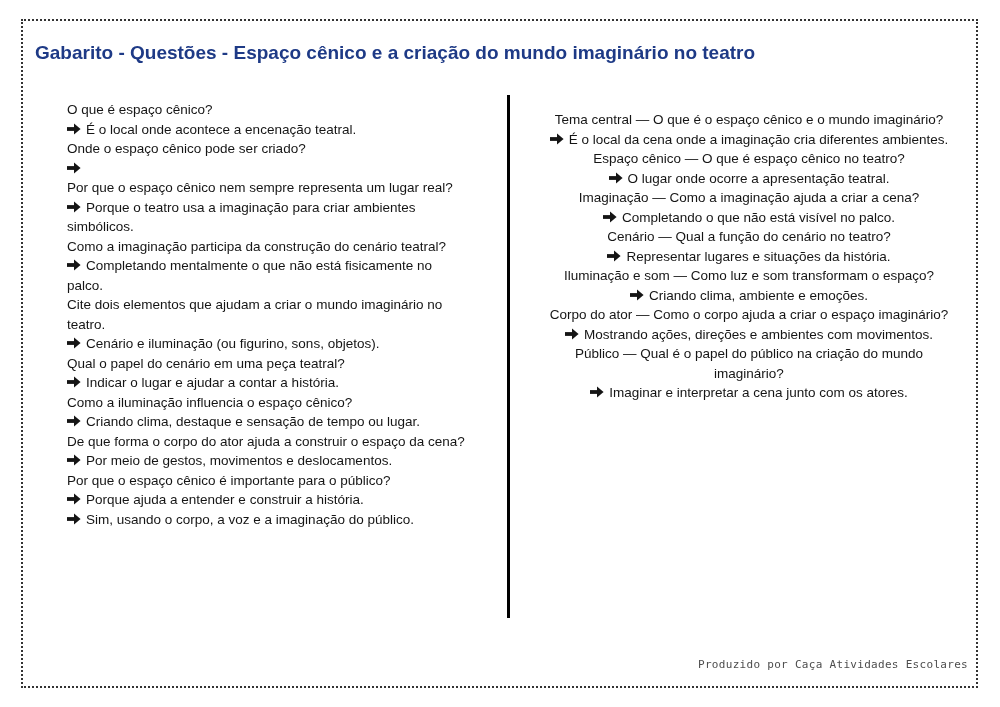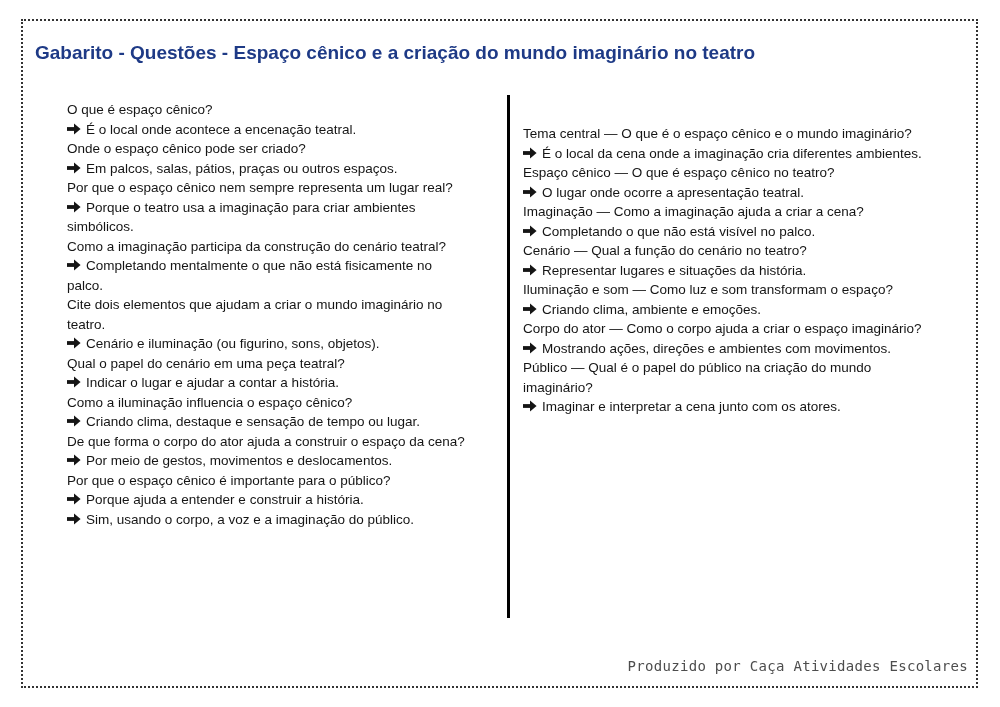--- a/index.html
+++ b/index.html
@@ -28,35 +28,35 @@
     color: var(--color-title, #1e3a86);
     white-space: pre;
   }
   .column {
     position: absolute;
     font-size: 13.5px;
     line-height: 19.5px;
     color: var(--color-body-text, #151515);
   }
   .column.left  { left: 67px;  top: 100px; width: 442px; }
-  .column.right { left: 523px; top: 124px; width: 452px; }
+  .column.right { left: 523px; top: 110px; width: 452px; text-align: center; }
   .line { white-space: pre-wrap; }
   .line.answer .arrow { display: inline-block; margin-right: 5px; }
   .line.answer .arrow svg { vertical-align: -1px; }
   .divider {
     position: absolute;
     left: 507px; top: 95px;
     width: 3px; height: 523px;
     background: var(--color-divider, #000000);
   }
   .footer {
     position: absolute;
     right: 32px; top: 658px;
     font-family: "DejaVu Sans Mono", monospace;
-    font-size: 14px;
+    font-size: 11px;
     letter-spacing: 0.3px;
     color: var(--color-footer-text, #4d4d4d);
     white-space: pre;
   }
 </style>
 </head>
 <body>
 
 <div class="page">
   <div class="border-frame"></div>
@@ -66,21 +66,21 @@
   <div class="column left">
       <div class="line question">O que é espaço cênico?</div>
       <div class="line answer"><span class="arrow"><svg width="14" height="12" viewBox="0 0 14 12" aria-hidden="true">
             <rect x="0" y="4.1" width="7.5" height="3.8" fill="currentColor"></rect>
             <polygon points="7,0.6 13.6,6 7,11.4" fill="currentColor"></polygon>
           </svg></span><span>É o local onde acontece a encenação teatral.</span></div>
       <div class="line question">Onde o espaço cênico pode ser criado?</div>
       <div class="line answer"><span class="arrow"><svg width="14" height="12" viewBox="0 0 14 12" aria-hidden="true">
             <rect x="0" y="4.1" width="7.5" height="3.8" fill="currentColor"></rect>
             <polygon points="7,0.6 13.6,6 7,11.4" fill="currentColor"></polygon>
-          </svg></span><span>Em palcos, salas, pátios, praças ou outros espaços.</span></div>
+          </svg></span></div>
       <div class="line question">Por que o espaço cênico nem sempre representa um lugar real?</div>
       <div class="line answer"><span class="arrow"><svg width="14" height="12" viewBox="0 0 14 12" aria-hidden="true">
             <rect x="0" y="4.1" width="7.5" height="3.8" fill="currentColor"></rect>
             <polygon points="7,0.6 13.6,6 7,11.4" fill="currentColor"></polygon>
           </svg></span><span>Porque o teatro usa a imaginação para criar ambientes
 simbólicos.</span></div>
       <div class="line question">Como a imaginação participa da construção do cenário teatral?</div>
       <div class="line answer"><span class="arrow"><svg width="14" height="12" viewBox="0 0 14 12" aria-hidden="true">
             <rect x="0" y="4.1" width="7.5" height="3.8" fill="currentColor"></rect>
             <polygon points="7,0.6 13.6,6 7,11.4" fill="currentColor"></polygon>

